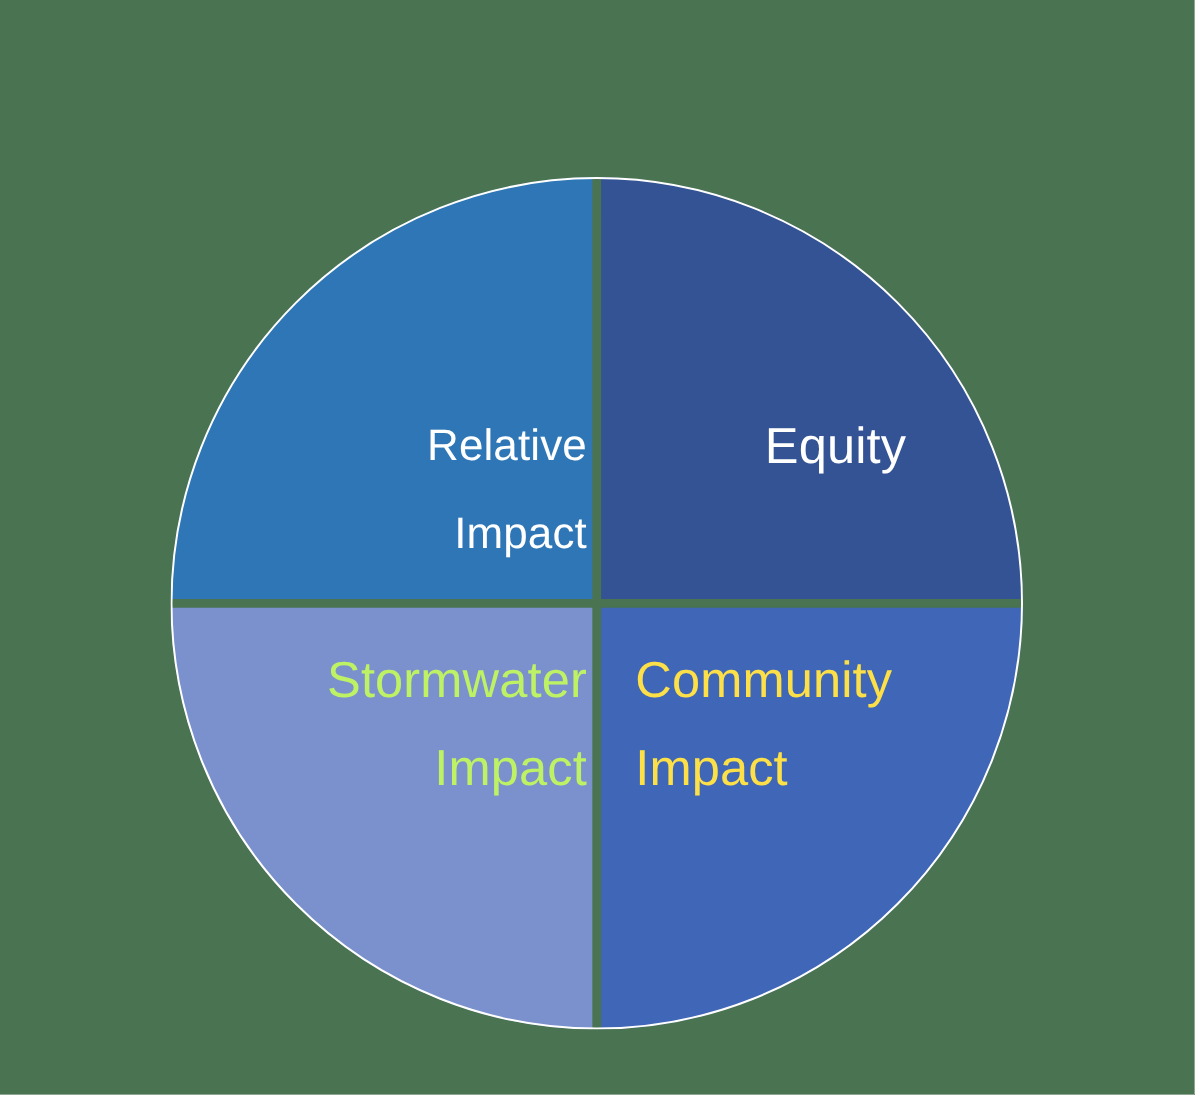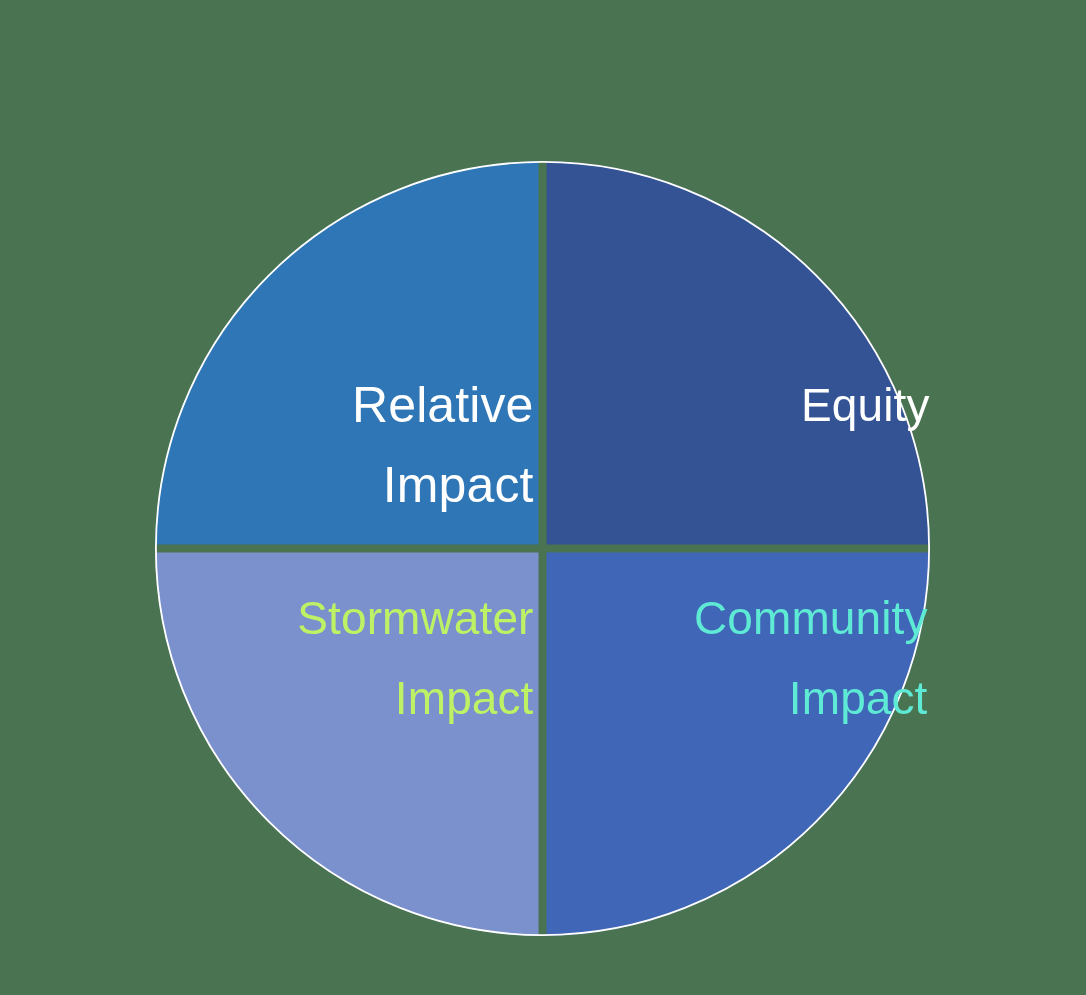--- a/index.html
+++ b/index.html
@@ -121,28 +121,28 @@
         <path id="quad-bl" d="M 383.5 391.5 L 383.5 775 A 387.5 387.5 0 0 1 0 391.5 Z" fill="#7A91CE"></path>
 
         <path id="quad-br" d="M 391.5 391.5 L 391.5 775 A 387.5 387.5 0 0 0 775 391.5 Z" fill="#3F66B7"></path>
       </g>
 
       <circle cx="387.5" cy="387.5" r="386.6" fill="none" stroke="#ffffff" stroke-width="1.8"></circle>
     </svg>
 
     <div class="label-layer">
 
-      <div class="quad-label" id="label-relative-impact" style="color: rgb(255, 255, 255); font-size: 50px; text-align: right;">Relative
+      <div class="quad-label" id="label-relative-impact" style="color: rgb(255, 255, 255); font-size: 40px; text-align: right;">Relative
 Impact</div>
 
-      <div class="quad-label" id="label-equity" style="color: rgb(255, 255, 255); font-size: 46px; text-align: right;">Equity</div>
+      <div class="quad-label" id="label-equity" style="color: rgb(255, 255, 255); font-size: 46px; text-align: center;">Equity</div>
 
       <div class="quad-label" id="label-stormwater-impact" style="color: #bef264; font-size: 46px; text-align: right;">Stormwater
 Impact</div>
 
-      <div class="quad-label" id="label-community-impact" style="color: #5eead4; font-size: 46px; text-align: right;">Community
+      <div class="quad-label" id="label-community-impact" style="color: #fde047; font-size: 46px; text-align: left;">Community
 Impact</div>
 
     </div>
 
   </div>
 
 </div>
 
 </body></html>

